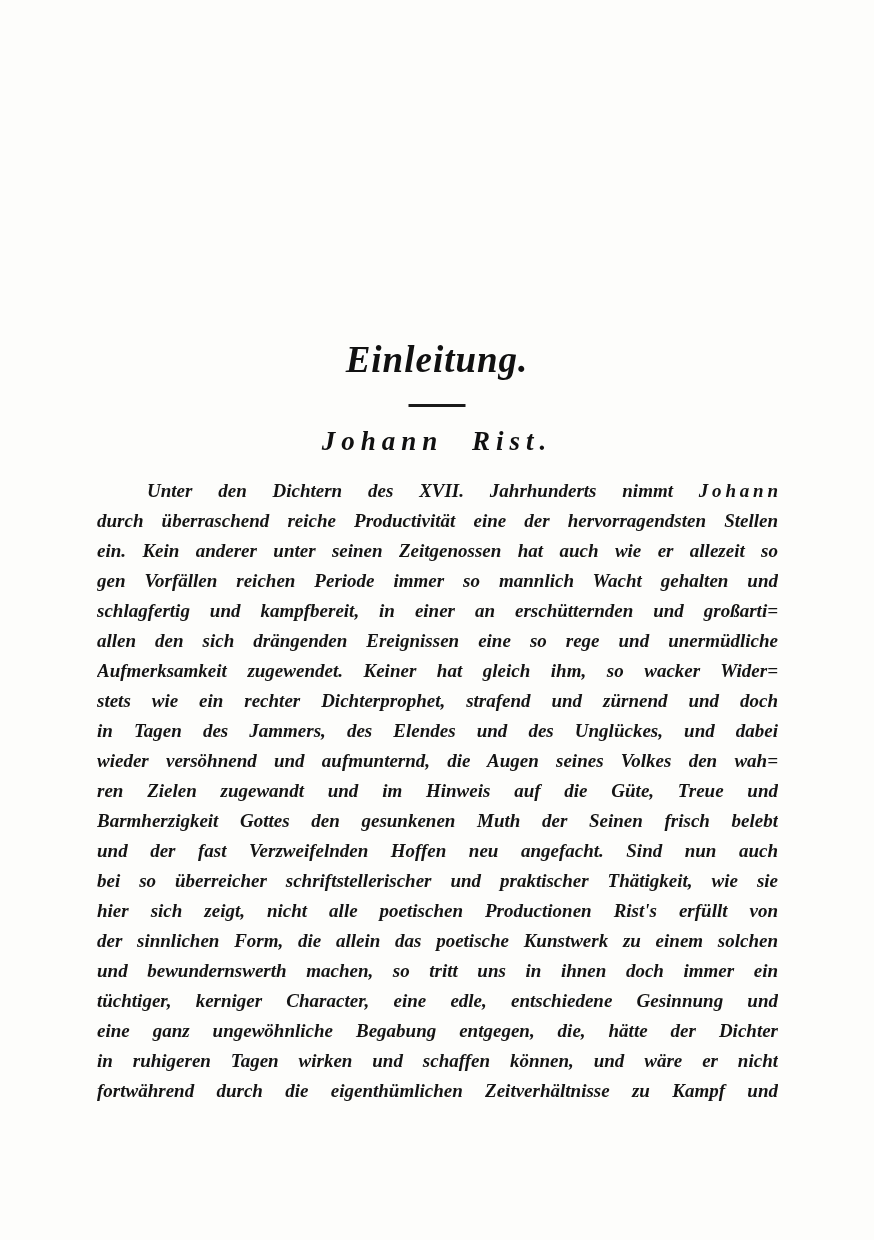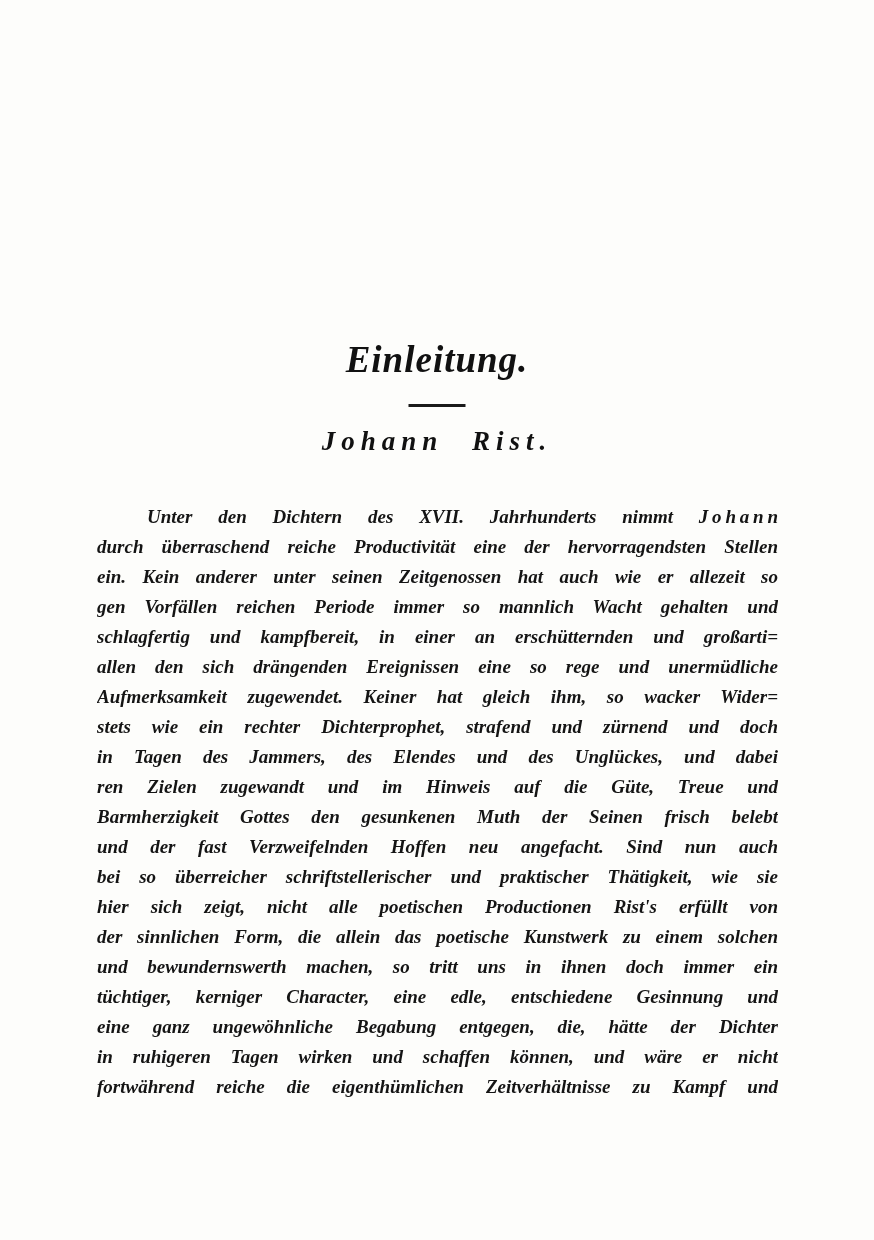--- a/index.html
+++ b/index.html
@@ -46,21 +46,21 @@
     margin: 0;
     text-align: center;
     font-size: 27px;
     font-weight: 700;
     letter-spacing: 6px;
     word-spacing: 16px;
     color: #111;
   }
   .body-text {
     position: absolute;
-    top: 502px;
+    top: 476px;
     left: 97px;
     width: 681px;
     font-size: 19px;
     line-height: 30px;
     color: #141414;
   }
   .text-line {
     height: 30px;
     overflow: hidden;
     text-align: justify;
@@ -83,25 +83,26 @@
   <div class="body-text">
       <div class="text-line">Unter den Dichtern des XVII. Jahrhunderts nimmt J o h a n n</div>
       <div class="text-line">durch überraschend reiche Productivität eine der hervorragendsten Stellen</div>
       <div class="text-line">ein.  Kein anderer unter seinen Zeitgenossen hat auch wie er allezeit so</div>
       <div class="text-line">gen Vorfällen reichen Periode immer so mannlich Wacht gehalten und</div>
       <div class="text-line">schlagfertig und kampfbereit, in einer an erschütternden und großarti=</div>
       <div class="text-line">allen den sich drängenden Ereignissen eine so rege und unermüdliche</div>
       <div class="text-line">Aufmerksamkeit zugewendet.  Keiner hat gleich ihm, so wacker Wider=</div>
       <div class="text-line">stets wie ein rechter Dichterprophet, strafend und zürnend und doch</div>
       <div class="text-line">in Tagen des Jammers, des Elendes und des Unglückes, und dabei</div>
+      <div class="text-line">wieder versöhnend und aufmunternd, die Augen seines Volkes den wah=</div>
       <div class="text-line">ren Zielen zugewandt und im Hinweis auf die Güte, Treue und</div>
       <div class="text-line">Barmherzigkeit Gottes den gesunkenen Muth der Seinen frisch belebt</div>
       <div class="text-line">und der fast Verzweifelnden Hoffen neu angefacht.  Sind nun auch</div>
       <div class="text-line">bei so überreicher schriftstellerischer und praktischer Thätigkeit, wie sie</div>
       <div class="text-line">hier sich zeigt, nicht alle poetischen Productionen Rist's erfüllt von</div>
       <div class="text-line">der sinnlichen Form, die allein das poetische Kunstwerk zu einem solchen</div>
       <div class="text-line">und bewundernswerth machen, so tritt uns in ihnen doch immer ein</div>
       <div class="text-line">tüchtiger, kerniger Character, eine edle, entschiedene Gesinnung und</div>
       <div class="text-line">eine ganz ungewöhnliche Begabung entgegen, die, hätte der Dichter</div>
       <div class="text-line">in ruhigeren Tagen wirken und schaffen können, und wäre er nicht</div>
-      <div class="text-line">fortwährend reiche die eigenthümlichen Zeitverhältnisse zu Kampf und</div>
+      <div class="text-line">fortwährend durch die eigenthümlichen Zeitverhältnisse zu Kampf und</div>
     </div>
 </div>
 
 </body></html>

